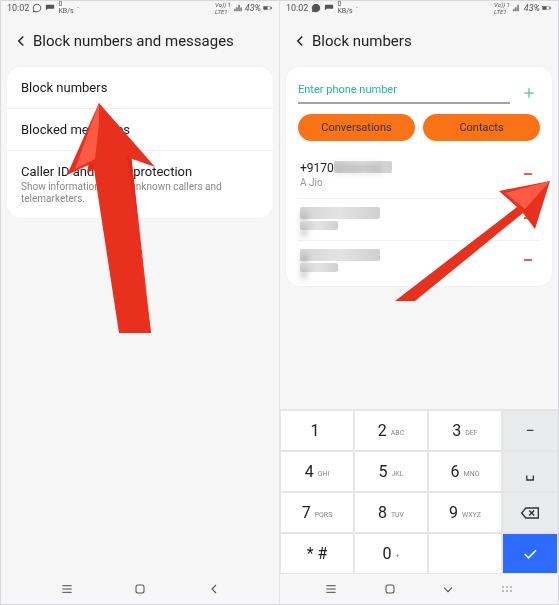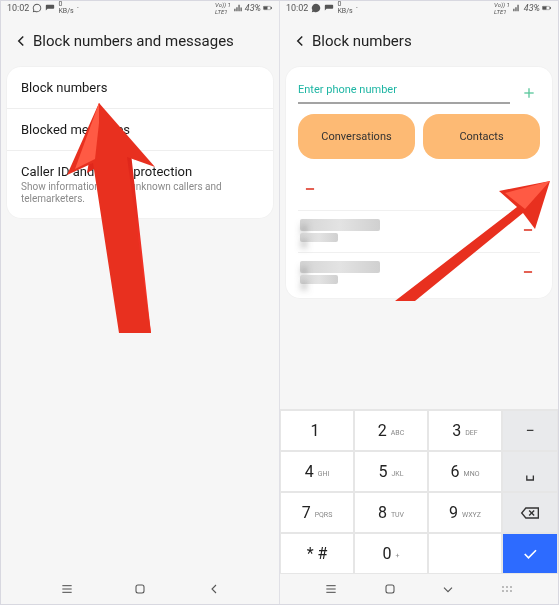--- a/index.html
+++ b/index.html
@@ -27,21 +27,21 @@
   .list-item .ttl { font-size: 13px; color: #1a1a1a; }
   .list-item .sub { font-size: 10px; color: #8a8a8a; margin-top: 2px; line-height: 1.2; }
 
   
   .card { padding: 12px 12px 4px 12px; }
   .input-row { display:flex; align-items:flex-end; gap:8px; }
   .phone-input { flex:1; border:none; border-bottom: 2px solid #a3a3a3; padding: 4px 0 6px 0; font-size: 11px; color:#1fb6a4; background:transparent; outline:none; }
   .phone-input::placeholder { color:#1fb6a4; }
   .plus-btn { color:#6ad0a6; width:22px; height:22px; display:flex; align-items:center; justify-content:center; font-size:18px; }
   .pill-row { display:flex; gap:8px; margin:10px 0 12px 0; }
-  .pill { flex:1; background:#fdba74; border-radius:16px; height:45px; display:flex; align-items:center; justify-content:center; font-size:11px; color:#333; }
+  .pill { flex:1; background:#f97316; border-radius:16px; height:27px; display:flex; align-items:center; justify-content:center; font-size:11px; color:#333; }
   .blocked-row { display:flex; align-items:center; justify-content:space-between; padding:8px 2px 10px 2px; border-bottom:1px solid #f0f0f0; }
   .blocked-row:last-child { border-bottom:none; }
   .br-main { display:flex; flex-direction:column; gap:2px; }
   .br-num { font-size:12px; color:#222; }
   .br-sub { font-size:10px; color:#9a9a9a; }
   .minus-btn { color:#e14a3b; font-size:18px; width:20px; text-align:center; }
   .blur { color:transparent; text-shadow: 0 0 6px rgba(120,120,120,0.85); background:linear-gradient(90deg,#d5d5d5,#e3e3e3,#d0d0d0); border-radius:2px; }
   .blur.sm { height:9px; }
   .blur.w1 { width:80px; height:12px; display:inline-block; }
   .blur.w2 { width:58px; height:12px; display:inline-block; }
@@ -216,20 +216,24 @@
               <line x1="5" y1="12" x2="19" y2="12"></line>
             </svg>
         </div>
       </div>
       <div class="pill-row">
         <div class="pill">Conversations</div>
         <div class="pill">Contacts</div>
       </div>
 
       <div class="blocked-row">
+        <div class="br-main">
+          <div class="br-num"><span>+9170</span><span class="blur w2">xxxxxxxx</span></div>
+          <div class="br-sub">A Jio</div>
+        </div>
         <div class="minus-btn">
           <svg width="14" height="14" viewBox="0 0 24 24" stroke="#e14a3b" stroke-width="3">
               <line x1="5" y1="12" x2="19" y2="12"></line>
             </svg>
         </div>
       </div>
       <div class="blocked-row">
         <div class="br-main">
           <div class="blur w1">x</div>
           <div class="blur w3 sm">x</div>

